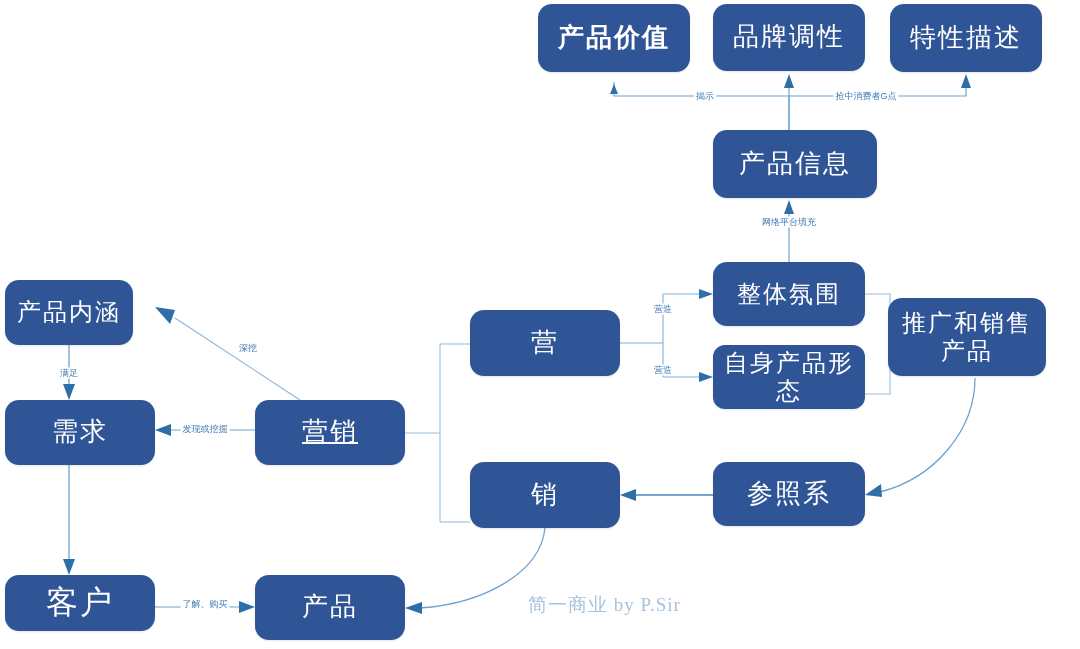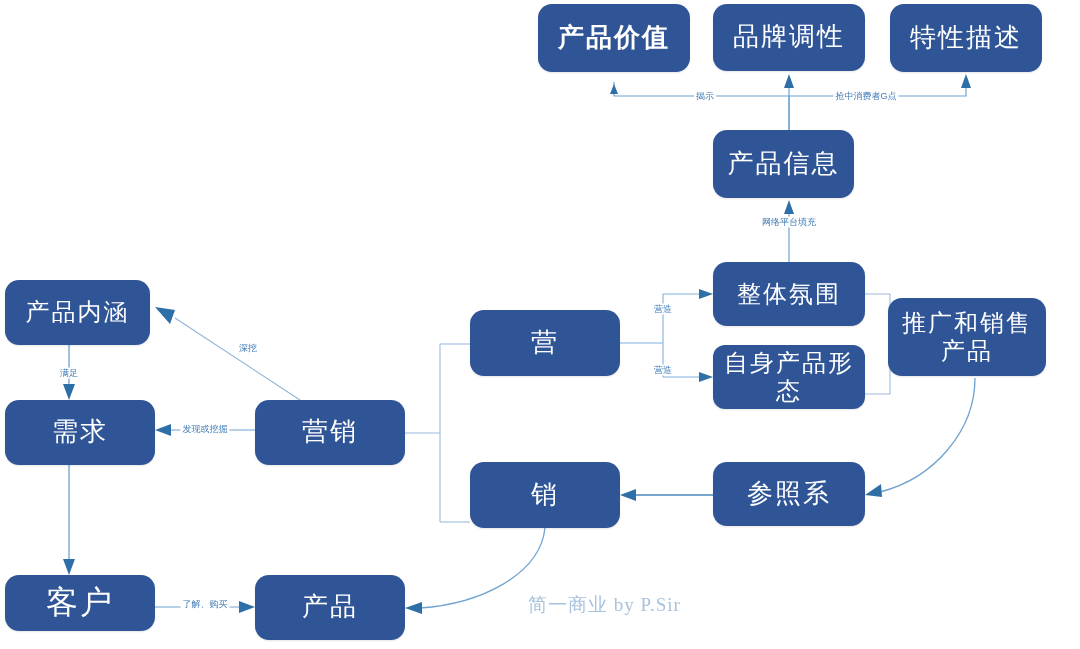--- a/index.html
+++ b/index.html
@@ -169,45 +169,45 @@
 
   <div class="node" style="left:538px;top:4px;width:152px;height:68px;font-size:26px;font-weight:bold;">
     <span class="node-label">产品价值</span>
   </div>
   <div class="node" style="left:713px;top:4px;width:152px;height:67px;font-size:26px;">
     <span class="node-label">品牌调性</span>
   </div>
   <div class="node" style="left:890px;top:4px;width:152px;height:68px;font-size:26px;">
     <span class="node-label">特性描述</span>
   </div>
-  <div class="node" style="left:713px;top:130px;width:141px;height:68px;font-size:26px;">
+  <div class="node" style="left:713px;top:130px;width:164px;height:68px;font-size:26px;">
     <span class="node-label">产品信息</span>
   </div>
   <div class="node" style="left:713px;top:262px;width:152px;height:64px;font-size:24px;">
     <span class="node-label">整体氛围</span>
   </div>
   <div class="node" style="left:713px;top:345px;width:152px;height:64px;font-size:24px;border-radius:12px;">
     <span class="node-label">自身产品形态</span>
   </div>
   <div class="node" style="left:888px;top:298px;width:158px;height:78px;font-size:24px;">
     <span class="node-label">推广和销售产品</span>
   </div>
   <div class="node" style="left:713px;top:462px;width:152px;height:64px;font-size:26px;">
     <span class="node-label">参照系</span>
   </div>
   <div class="node" style="left:470px;top:310px;width:150px;height:66px;font-size:26px;">
     <span class="node-label">营</span>
   </div>
   <div class="node" style="left:470px;top:462px;width:150px;height:66px;font-size:26px;">
     <span class="node-label">销</span>
   </div>
-  <div class="node" style="left:255px;top:400px;width:150px;height:65px;font-size:26px;">
+  <div class="node" style="left:255px;top:400px;width:150px;height:65px;font-size:26px;text-decoration:underline;">
     <span class="node-label">营销</span>
   </div>
-  <div class="node" style="left:5px;top:280px;width:145px;height:65px;font-size:24px;">
+  <div class="node" style="left:5px;top:280px;width:128px;height:65px;font-size:24px;">
     <span class="node-label">产品内涵</span>
   </div>
   <div class="node" style="left:5px;top:400px;width:150px;height:65px;font-size:26px;">
     <span class="node-label">需求</span>
   </div>
   <div class="node" style="left:5px;top:575px;width:150px;height:56px;font-size:32px;">
     <span class="node-label">客户</span>
   </div>
   <div class="node" style="left:255px;top:575px;width:150px;height:65px;font-size:26px;justify-content:flex-end;">
     <span class="node-label">产品</span>

